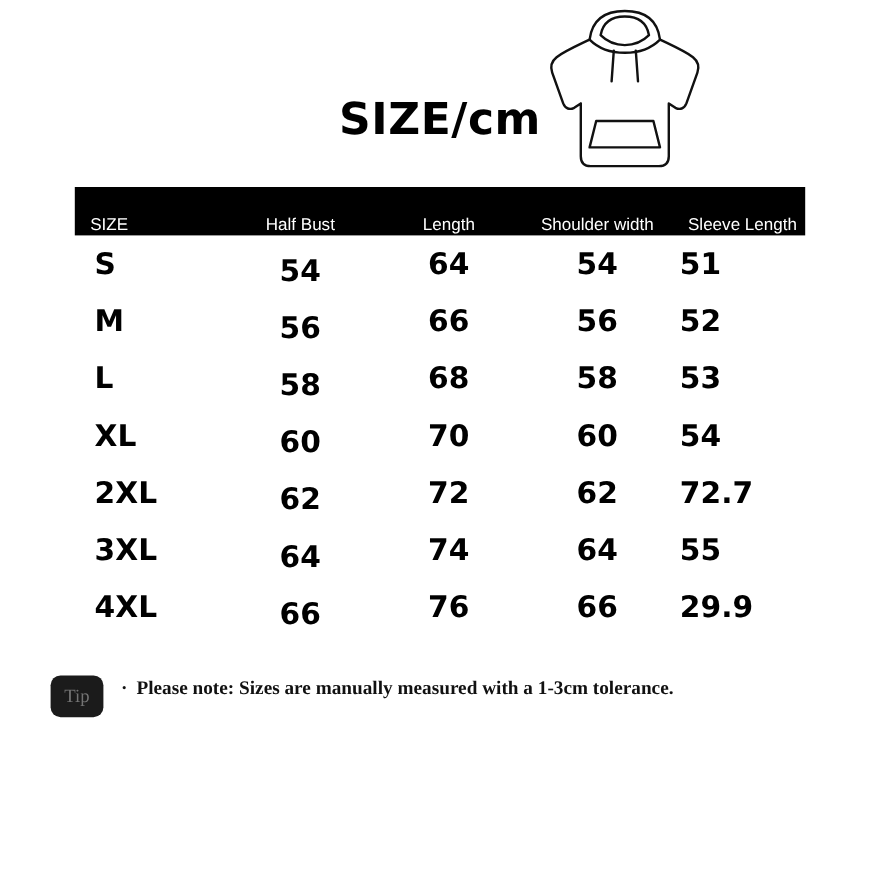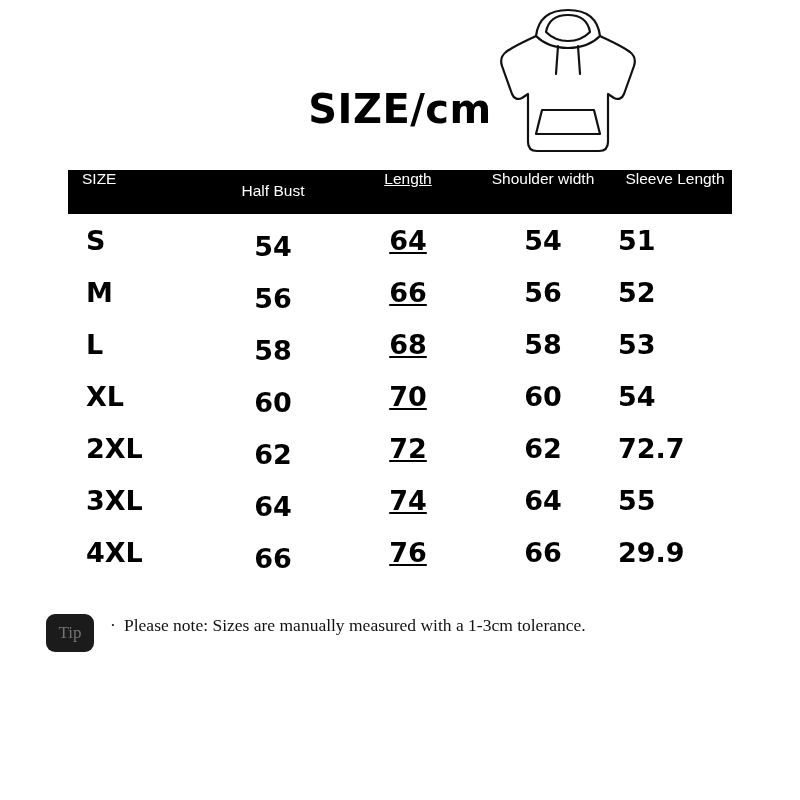--- a/index.html
+++ b/index.html
@@ -47,21 +47,21 @@
   
   .table {
     position: absolute;
     top: 170px;
     left: 68px;
     width: 664px;
   }
 
   .thead {
     display: flex;
-    align-items: flex-start;
+    align-items: flex-end;
     background: #000000;
     height: 44px;
     color: #ffffff;
     font-size: 15.5px;
   }
   .thead .cell {
     font-weight: normal;
   }
 
   .row {
@@ -71,21 +71,21 @@
     color: #000000;
   }
 
   .cell {
     box-sizing: border-box;
   }
 
   
   .c0 { width: 130px; padding-left: 14px; text-align: left; }
   .c1 { width: 150px; text-align: center; margin-top: 12px; }
-  .c2 { width: 120px; text-align: center; text-decoration: underline; }
+  .c2 { width: 120px; text-align: center; }
   .c3 { width: 150px; text-align: center; }
   .c4 { width: 114px; text-align: center; }
 
   .tbody .cell {
     font-size: 27px;
     font-weight: bold;
     font-family: "DejaVu Sans", sans-serif;
   }
   .tbody .c0 { padding-left: 18px; }
   .tbody .c1 { text-align: center; }
@@ -112,20 +112,21 @@
     display: flex;
     align-items: center;
     justify-content: center;
     flex: 0 0 auto;
     margin-top: 6px;
     font-family: "Liberation Serif", serif;
   }
   .tip-lines {
     margin-left: 16px;
     padding-top: 2px;
+    font-weight: bold;
   }
   .tip-line {
     font-size: 17.5px;
     color: #111111;
     line-height: 30px;
     font-family: "Liberation Serif", serif;
     white-space: nowrap;
   }
   .tip-bullet {
     display: inline-block;

